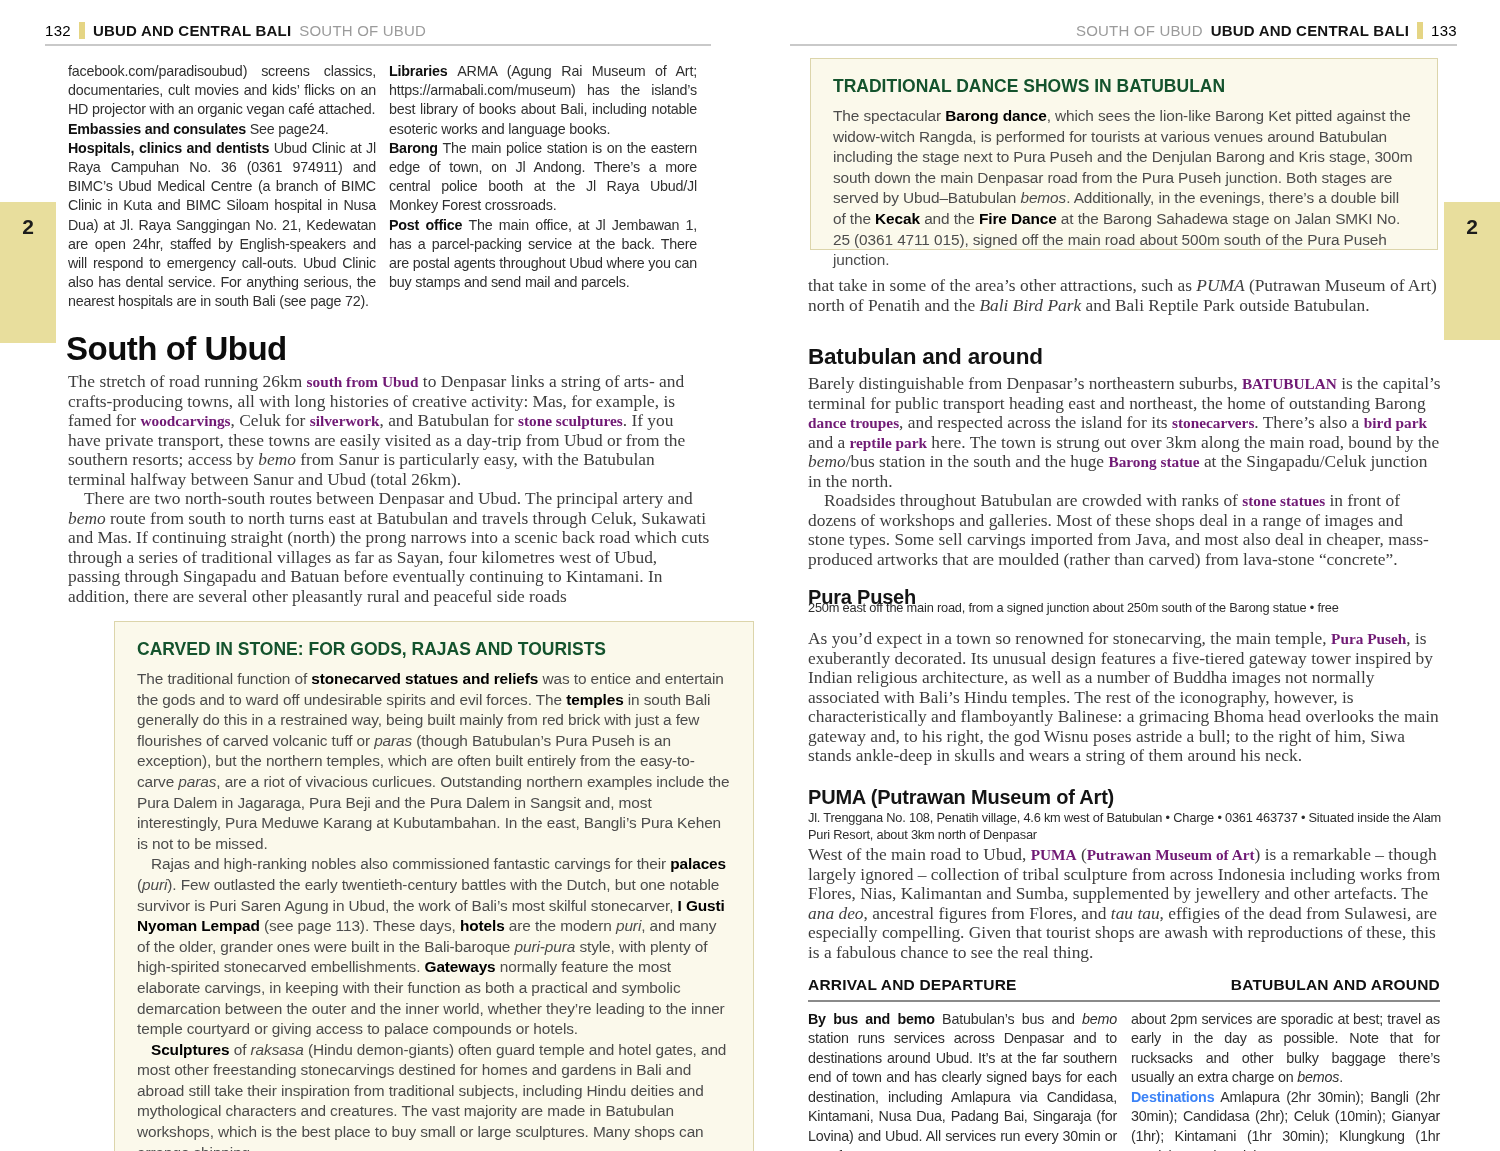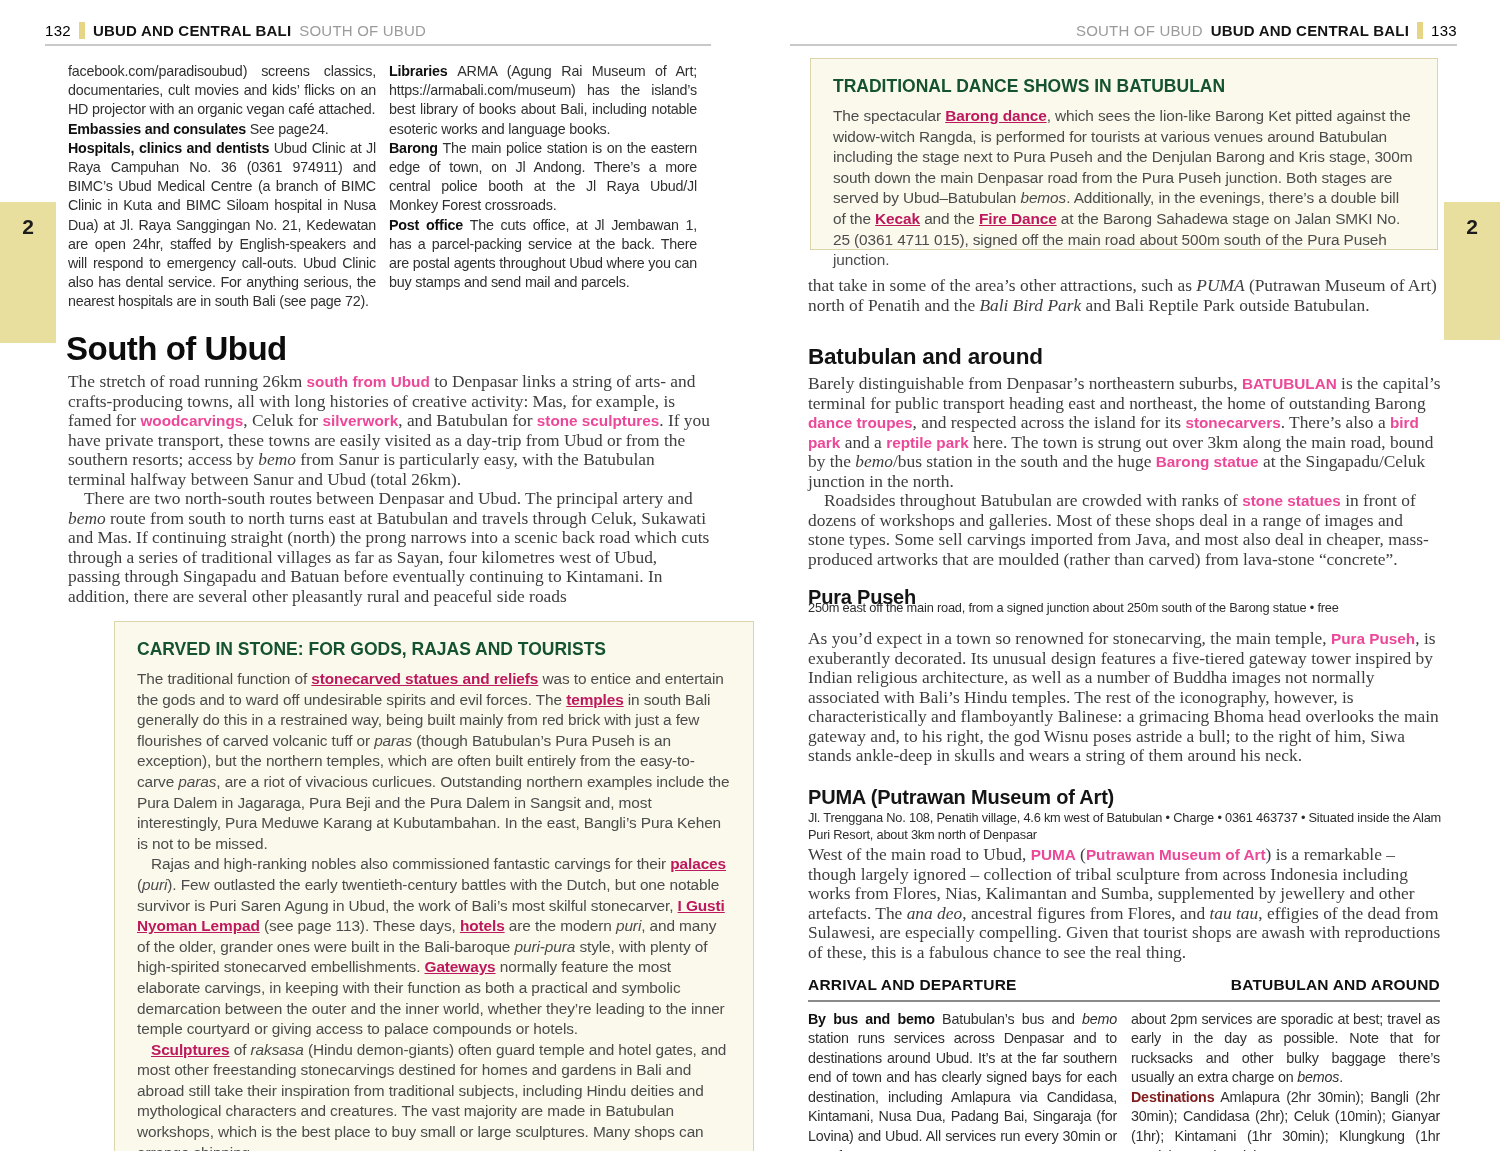--- a/index.html
+++ b/index.html
@@ -25,50 +25,50 @@
   .directory{position:absolute;top:62px;left:68px;width:630px;display:flex;gap:13px;}
   .dir-col{width:308px;}
   .dir-col p{margin:0;font-size:14.3px;line-height:19.2px;letter-spacing:-.2px;
              color:#303030;text-align:justify;}
   .dir-col .s-b{font-weight:700;color:#0f0f0f;}
   
   .serif{position:absolute;}
   .serif p{margin:0;font-family:"Liberation Serif",serif;font-size:17.4px;line-height:19.5px;
            color:#3e3e3e;}
   .serif p.indent{text-indent:16px;}
-  .serif .s-b{font-family:Liberation Sans, sans-serif;font-weight:700;font-size:.88em;color:#ec4899;}
+  .serif .s-b{font-family:Liberation Serif, serif;font-weight:700;font-size:.88em;color:#701a75;}
   .serif .s-i{font-style:italic;}
   .main-title{position:absolute;top:330px;left:66px;margin:0;font-size:33px;font-weight:800;
               letter-spacing:-.5px;color:#0c0c0c;}
   .sec-title{position:absolute;margin:0;font-size:22.5px;font-weight:600;letter-spacing:-.2px;color:#121212;}
   .sub-title{position:absolute;margin:0;font-size:20px;font-weight:600;letter-spacing:-.2px;color:#151515;}
   
   .feature-box{position:absolute;box-sizing:border-box;background:var(--box_bg,#fbf9eb);
                border:1px solid var(--box_border,#dcd5ab);padding:17px 22px;}
   .feature-box h2{margin:0 0 9px 0;font-size:17.5px;font-weight:700;color:#14532d;letter-spacing:0;}
   .feature-box p{margin:0;font-size:15.4px;line-height:20.6px;letter-spacing:-.1px;color:#4c4c4c;}
   .feature-box p.indent{text-indent:14px;}
-  .feature-box .s-b{font-weight:700;color:#be185d;text-decoration:underline;}
+  .feature-box .s-b{font-weight:700;color:#000000;}
   .feature-box .s-i{font-style:italic;}
   .box-left{top:621px;left:70px;width:640px;height:570px;margin-left:44px;}
   .box-right{top:58px;left:810px;width:628px;height:192px;}
   
   .listing{position:absolute;margin:0;font-size:12.8px;line-height:16.5px;letter-spacing:-.2px;color:#2d2d2d;}
   
   .arrival{position:absolute;top:976px;left:808px;width:632px;}
   .arrival-headers{display:flex;justify-content:space-between;font-size:15.5px;font-weight:700;
                    color:#101010;letter-spacing:.2px;}
   .arrival-rule{height:1.5px;background:#8a8a8a;margin:6px 0 8px 0;}
   .arrival-cols{display:flex;gap:14px;}
   .a-col{width:309px;}
   .a-col p{margin:0;font-size:14.3px;line-height:19.6px;letter-spacing:-.2px;color:#303030;
            text-align:justify;}
   .a-col .s-b{font-weight:700;color:#0f0f0f;}
   .a-col .s-i{font-style:italic;}
-  .a-col .s-g{font-weight:700;color:#7f1d1d;}
+  .a-col .s-g{font-weight:700;color:#3b82f6;}
 </style>
 </head>
 <body>
 
 <div class="canvas">
 
   <div class="tab tab-left">
     <span>2</span>
   </div>
   <div class="tab tab-right">
@@ -93,21 +93,21 @@
 
   <section class="directory">
     <div class="dir-col">
       <p><span>facebook.com/paradisoubud) screens classics, documentaries, cult movies and kids’ flicks on an HD projector with an organic vegan café attached.</span></p>
       <p><span class="s-b">Embassies and consulates </span><span>See page24.</span></p>
       <p><span class="s-b">Hospitals, clinics and dentists </span><span>Ubud Clinic at Jl Raya Campuhan No. 36 (0361 974911) and BIMC’s Ubud Medical Centre (a branch of BIMC Clinic in Kuta and BIMC Siloam hospital in Nusa Dua) at Jl. Raya Sanggingan No. 21, Kedewatan are open 24hr, staffed by English-speakers and will respond to emergency call-outs. Ubud Clinic also has dental service. For anything serious, the nearest hospitals are in south Bali (see page 72).</span></p>
     </div>
     <div class="dir-col">
       <p><span class="s-b">Libraries </span><span>ARMA (Agung Rai Museum of Art; https://armabali.com/museum) has the island’s best library of books about Bali, including notable esoteric works and language books.</span></p>
       <p><span class="s-b">Barong </span><span>The main police station is on the eastern edge of town, on Jl Andong. There’s a more central police booth at the Jl Raya Ubud/Jl Monkey Forest crossroads.</span></p>
-      <p><span class="s-b">Post office </span><span>The cuts office, at Jl Jembawan 1, has a parcel-packing service at the back. There are postal agents throughout Ubud where you can buy stamps and send mail and parcels.</span></p>
+      <p><span class="s-b">Post office </span><span>The main office, at Jl Jembawan 1, has a parcel-packing service at the back. There are postal agents throughout Ubud where you can buy stamps and send mail and parcels.</span></p>
     </div>
   </section>
 
   <h1 class="main-title">South of Ubud</h1>
   <div class="serif" style="top:372px;left:68px;width:642px;">
     <p><span>The stretch of road running 26km </span><span class="s-b">south from Ubud</span><span> to Denpasar links a string of arts- and crafts-producing towns, all with long histories of creative activity: Mas, for example, is famed for </span><span class="s-b">woodcarvings</span><span>, Celuk for </span><span class="s-b">silverwork</span><span>, and Batubulan for </span><span class="s-b">stone sculptures</span><span>. If you have private transport, these towns are easily visited as a day-trip from Ubud or from the southern resorts; access by </span><span class="s-i">bemo</span><span> from Sanur is particularly easy, with the Batubulan terminal halfway between Sanur and Ubud (total 26km).</span></p>
     <p class="indent"><span>There are two north-south routes between Denpasar and Ubud. The principal artery and </span><span class="s-i">bemo</span><span> route from south to north turns east at Batubulan and travels through Celuk, Sukawati and Mas. If continuing straight (north) the prong narrows into a scenic back road which cuts through a series of traditional villages as far as Sayan, four kilometres west of Ubud, passing through Singapadu and Batuan before eventually continuing to Kintamani. In addition, there are several other pleasantly rural and peaceful side roads</span></p>
   </div>
 
   <aside class="feature-box box-left">

